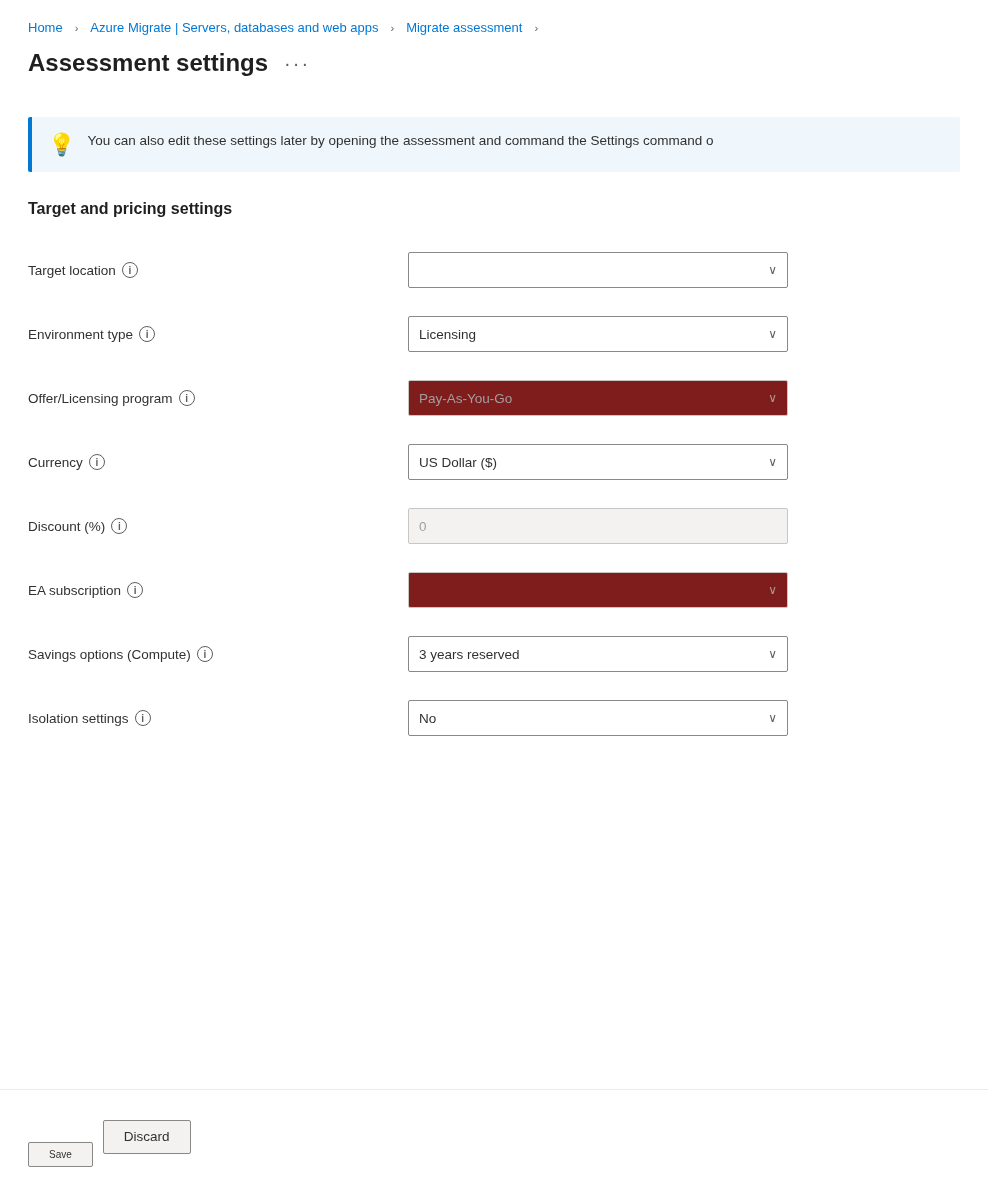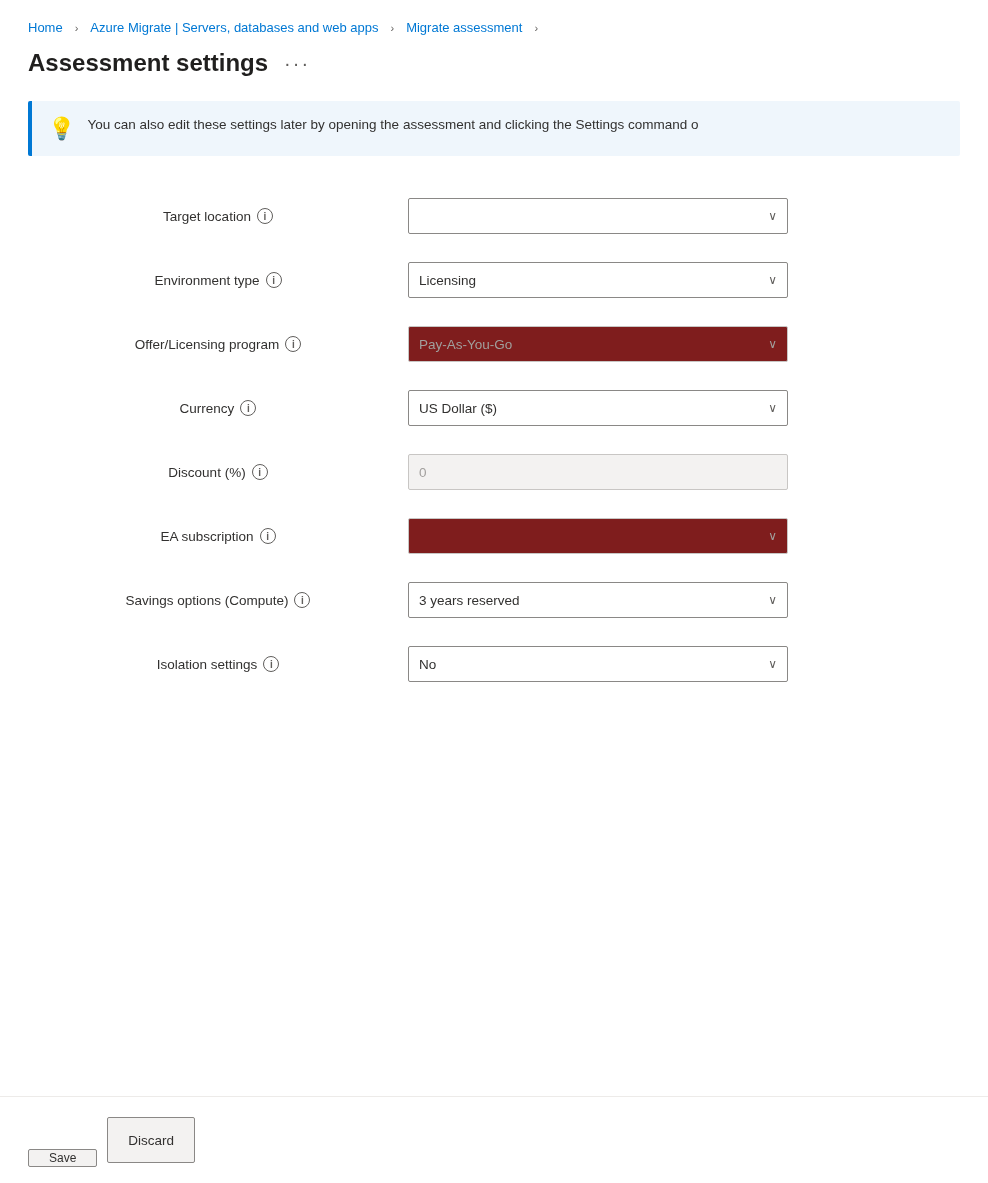--- a/index.html
+++ b/index.html
@@ -31,21 +31,21 @@
       text-decoration: none;
     }
     .breadcrumb-sep {
       color: #605e5c;
       font-size: 11px;
     }
     .page-title-row {
       display: flex;
       align-items: center;
       gap: 12px;
-      margin-bottom: 24px;
+      margin-bottom: 40px;
     }
     .page-title {
       font-size: 24px;
       font-weight: 600;
       color: #201f1e;
     }
     .more-btn {
       font-size: 20px;
       color: #605e5c;
       cursor: pointer;
@@ -91,21 +91,20 @@
       grid-template-columns: 380px 1fr;
       align-items: center;
       padding: 14px 0;
     }
     .field-label {
       font-size: 13.5px;
       color: #323130;
       display: flex;
       align-items: center;
       gap: 6px;
-      justify-content: center;
     }
     .info-icon {
       display: inline-flex;
       align-items: center;
       justify-content: center;
       width: 16px;
       height: 16px;
       border-radius: 50%;
       border: 1.5px solid #605e5c;
       color: #605e5c;
@@ -158,32 +157,32 @@
     }
     .footer-bar {
       border-top: 1px solid #edebe9;
       padding: 16px 28px;
       display: flex;
       align-items: center;
       gap: 10px;
       background: #ffffff;
     }
     .btn-save {
-      height: 18px;
+      height: 25px;
       padding: 0 20px;
       background: #f3f2f1;
       border: 1px solid #8a8886;
       border-radius: 2px;
-      font-size: 12px;
+      font-size: 10px;
       color: #323130;
       cursor: pointer;
       margin-top: 36px;
     }
     .btn-discard {
-      height: 46px;
+      height: 34px;
       padding: 0 20px;
       background: #f3f2f1;
       border: 1px solid #8a8886;
       border-radius: 2px;
       font-size: 13.5px;
       color: #323130;
       cursor: pointer;
     }
   </style>
 </head>
@@ -201,24 +200,25 @@
   </nav>
 
   <div class="page-title-row">
     <h1 class="page-title">Assessment settings</h1>
     <button class="more-btn">···</button>
   </div>
 
   <div class="info-banner">
     <span class="bulb-icon">💡</span>
     <div class="info-banner-text">
-      <span>You can also edit these settings later by opening the </span><b>assessment</b><span> and clicking the </span><b>Settings</b><span> command o</span>
+      <span>You can also edit these settings later by opening the </span><b>assessment</b><span> and command the </span><b>Settings</b><span> command o</span>
     </div>
   </div>
 
+  <div class="section-title">Target and pricing settings</div>
 
   <div class="settings-grid">
   <div class="field-row">
         <div class="field-label">
           <span>Target location</span>
           <span class="info-icon">i</span>
         </div>
         <div class="field-control">
           <div class="dropdown">
             <span></span>

